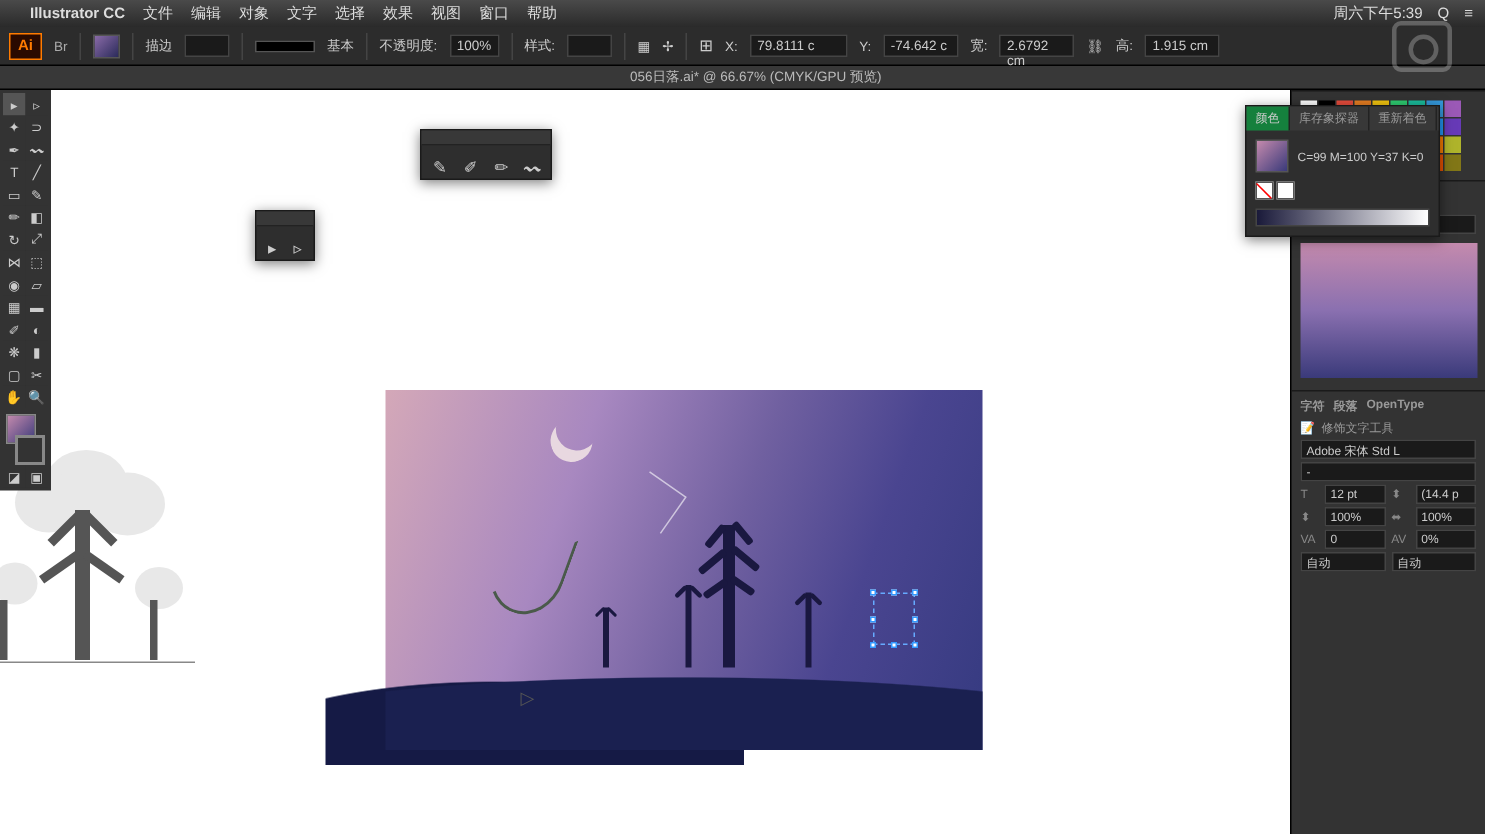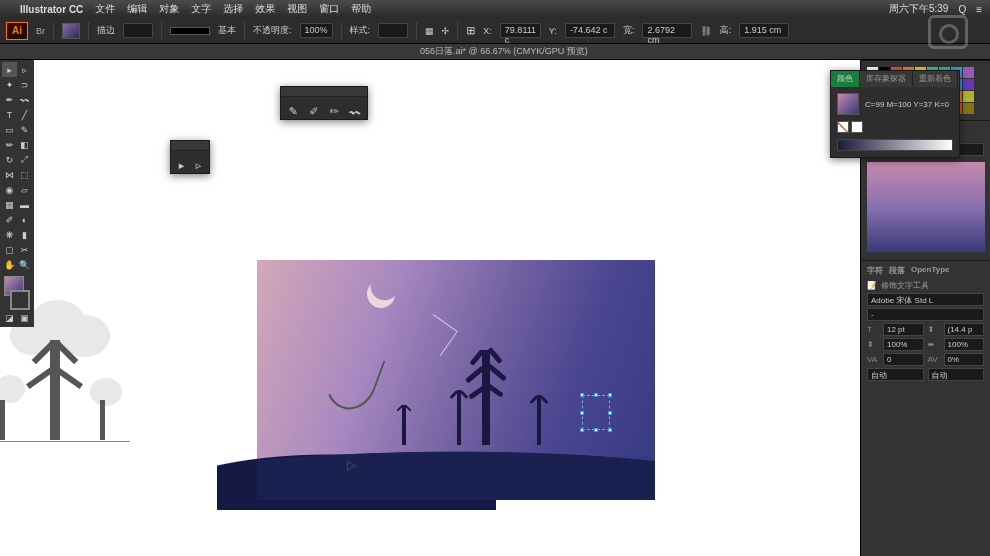--- a/index.html
+++ b/index.html
@@ -114,21 +114,21 @@
   <div class="opt-field">100%</div>
   <div class="opt-sep"></div>
   <span>样式:</span>
   <div class="opt-field" style="width:18px"></div>
   <div class="opt-sep"></div>
   <span>▦</span>
   <span>✢</span>
   <div class="opt-sep"></div>
   <span style="font-size:11px">⊞</span>
   <span>X:</span>
-  <div class="opt-field" style="width:41px">79.8111 c</div>
+  <div class="opt-field" style="width:65px">79.8111 c</div>
   <span>Y:</span>
   <div class="opt-field" style="width:50px">-74.642 c</div>
   <span>宽:</span>
   <div class="opt-field" style="width:50px">2.6792 cm</div>
   <span>⛓</span>
   <span>高:</span>
   <div class="opt-field" style="width:50px">1.915 cm</div>
 </div>
 
 <div class="doc-tab">

